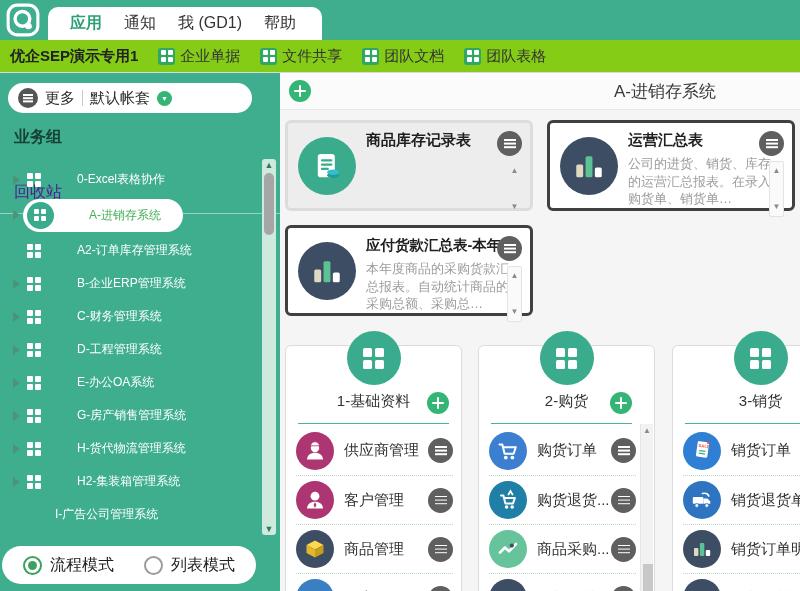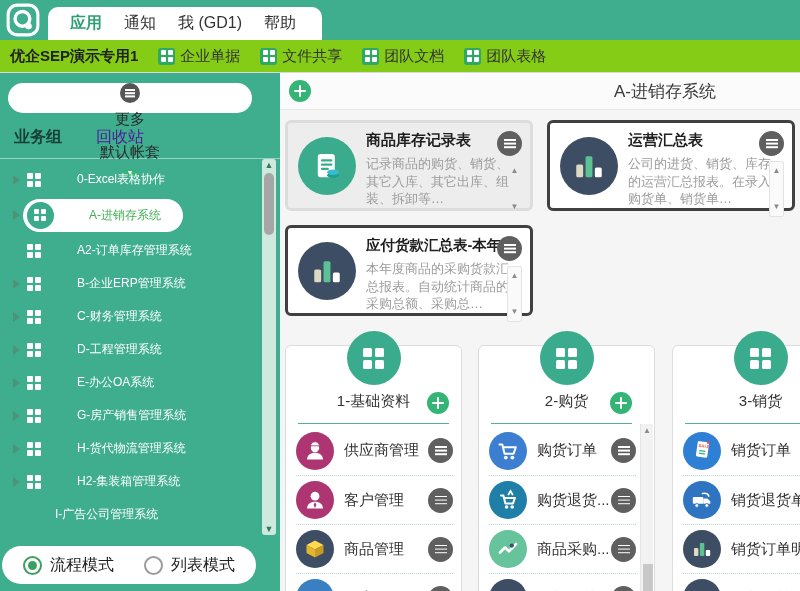--- a/index.html
+++ b/index.html
@@ -20,27 +20,27 @@
   .ws-tab { display:flex; align-items:center; gap:5px; cursor:pointer; }
   .ws-tab-label { font-size:15px; color:#333; }
   .grid-chip { width:17px; height:17px; background:#2fa863; border-radius:3px; display:grid; grid-template-columns:5px 5px; grid-template-rows:5px 5px; gap:2px; place-content:center; }
   .grid-chip i { background:#fff; border-radius:1px; }
 
   
   .content { flex:1; display:flex; min-height:0; }
 
   
   .sidebar { width:280px; background:#3fae8f; position:relative; flex:0 0 280px; padding-top:10px; }
-  .account-bar { background:#fff; border-radius:16px; height:30px; margin:0 28px 0 8px; display:flex; align-items:center; padding:0 10px; gap:7px;flex-direction:column; }
+  .account-bar { background:#fff; border-radius:16px; height:30px; margin:0 28px 0 8px; display:flex; align-items:center; padding:0 10px; gap:7px; }
   .dark-circle { width:20px; height:20px; border-radius:50%; background:#555; position:relative; flex:0 0 20px; }
   .dark-circle::before { content:""; position:absolute; left:5px; top:6px; width:10px; height:1.8px; background:#fff; box-shadow:0 3.2px 0 #fff, 0 6.4px 0 #fff; }
   .account-bar .txt { font-size:15px; color:#2b2b2b; }
   .account-bar .sep { width:1px; height:16px; background:#c9c9c9; }
   .dd-circle { width:15px; height:15px; border-radius:50%; background:#35b575; color:#fff; font-size:7px; display:flex; align-items:center; justify-content:center; }
-  .side-tabs { display:flex; gap:34px; padding:14px 0 8px 14px; }
+  .side-tabs { display:flex; gap:34px; padding:14px 0 8px 14px;flex-direction:column; }
   .side-tab { font-size:16px; color:#4c1d95; cursor:pointer; }
   .side-tab.active { color:#173f33; font-weight:bold; }
   .side-divider { border-top:1px solid rgba(255,255,255,.45); margin:2px 0 4px; }
   .group-list { position:absolute; top:86px; bottom:52px; left:0; right:22px; overflow:hidden; padding-top:4px; }
   .group-row { height:33px; display:flex; align-items:center; padding-left:13px; cursor:pointer; }
   .chev { width:0; height:0; border-top:5px solid transparent; border-bottom:5px solid transparent; border-left:7px solid #4d9378; margin-right:7px; flex:0 0 7px; }
   .chev.none { border:none; }
   .grid4 { display:grid; grid-template-columns:6px 6px; grid-template-rows:6px 6px; gap:2px; margin-right:8px; flex:0 0 14px; }
   .grid4 i { background:#fff; border-radius:1px; }
   .group-label { color:#fff; font-size:12px; white-space:nowrap;margin-left:28px; }
@@ -326,21 +326,20 @@
         <span class="big-icon green">
           <svg viewBox="0 0 24 24" width="34" height="34">
             <rect x="5.5" y="3.5" width="12" height="16.5" rx="2" fill="#fff"></rect>
             <path d="M8.5 8h6.5M8.5 11h6.5M8.5 14h4" stroke="#3aab8c" stroke-width="1.7" stroke-linecap="round"></path>
             <ellipse cx="16.3" cy="18.6" rx="4.2" ry="2" fill="#1f9e8e"></ellipse>
             <ellipse cx="16.3" cy="16.4" rx="4.2" ry="2" fill="#35bcd2"></ellipse>
           </svg>
         </span>
         <span class="rcard-body">
           <span class="rcard-title">商品库存记录表</span>
-          <div class="rcard-desc">记录商品的购货、销货、其它入库、其它出库、组装、拆卸等…</div>
           <span class="mini-menu"></span>
           <span class="spin">
               <span>▲</span>
               <span>▼</span>
             </span>
         </span>
       </div>
 
       <div class="rcard" style="left:267px; top:47px;">
         <span class="big-icon navy">

